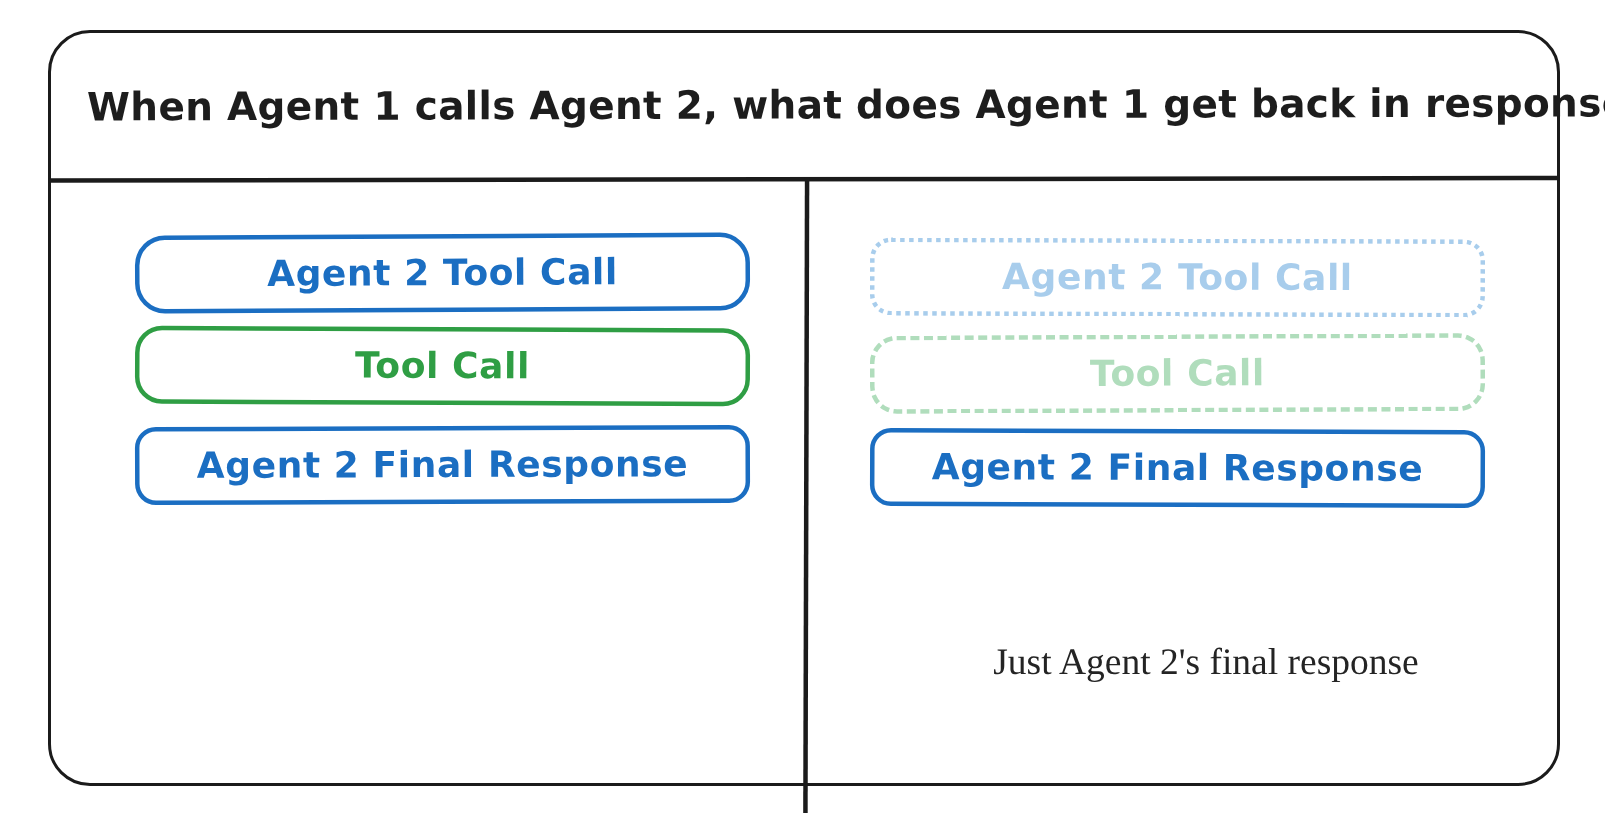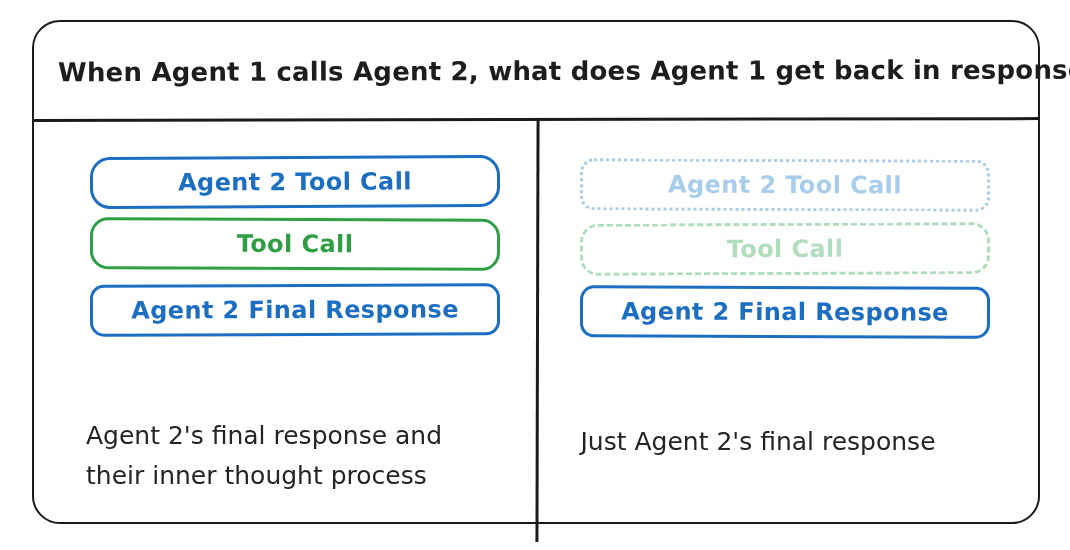--- a/index.html
+++ b/index.html
@@ -88,24 +88,25 @@
     color: #242424;
     line-height: 40px;
   }
   .caption-left {
     left: 52px;
     top: 394px;
     width: 420px;
     text-align: left;
   }
   .caption-right {
-    left: 488px;
+    left: 534px;
     top: 400px;
     width: 472px;
     text-align: center;
+    font-family: Liberation Serif, serif;
   }
 </style>
 </head>
 <body>
 
 <div class="canvas">
   <div class="frame">
 
     <div class="title">When Agent 1 calls Agent 2, what does Agent 1 get back in response?</div>
 
@@ -117,21 +118,20 @@
     </div>
 
     <div class="box box-green l-box2">
       <span>Tool Call</span>
     </div>
 
     <div class="box box-blue l-box3">
       <span>Agent 2 Final Response</span>
     </div>
 
-    <div class="caption caption-left">Agent 2's final response and their inner thought process</div>
 
     <div class="box box-faded-blue r-box1">
       <span>Agent 2 Tool Call</span>
     </div>
 
     <div class="box box-faded-green r-box2">
       <span>Tool Call</span>
     </div>
 
     <div class="box box-blue r-box3">

